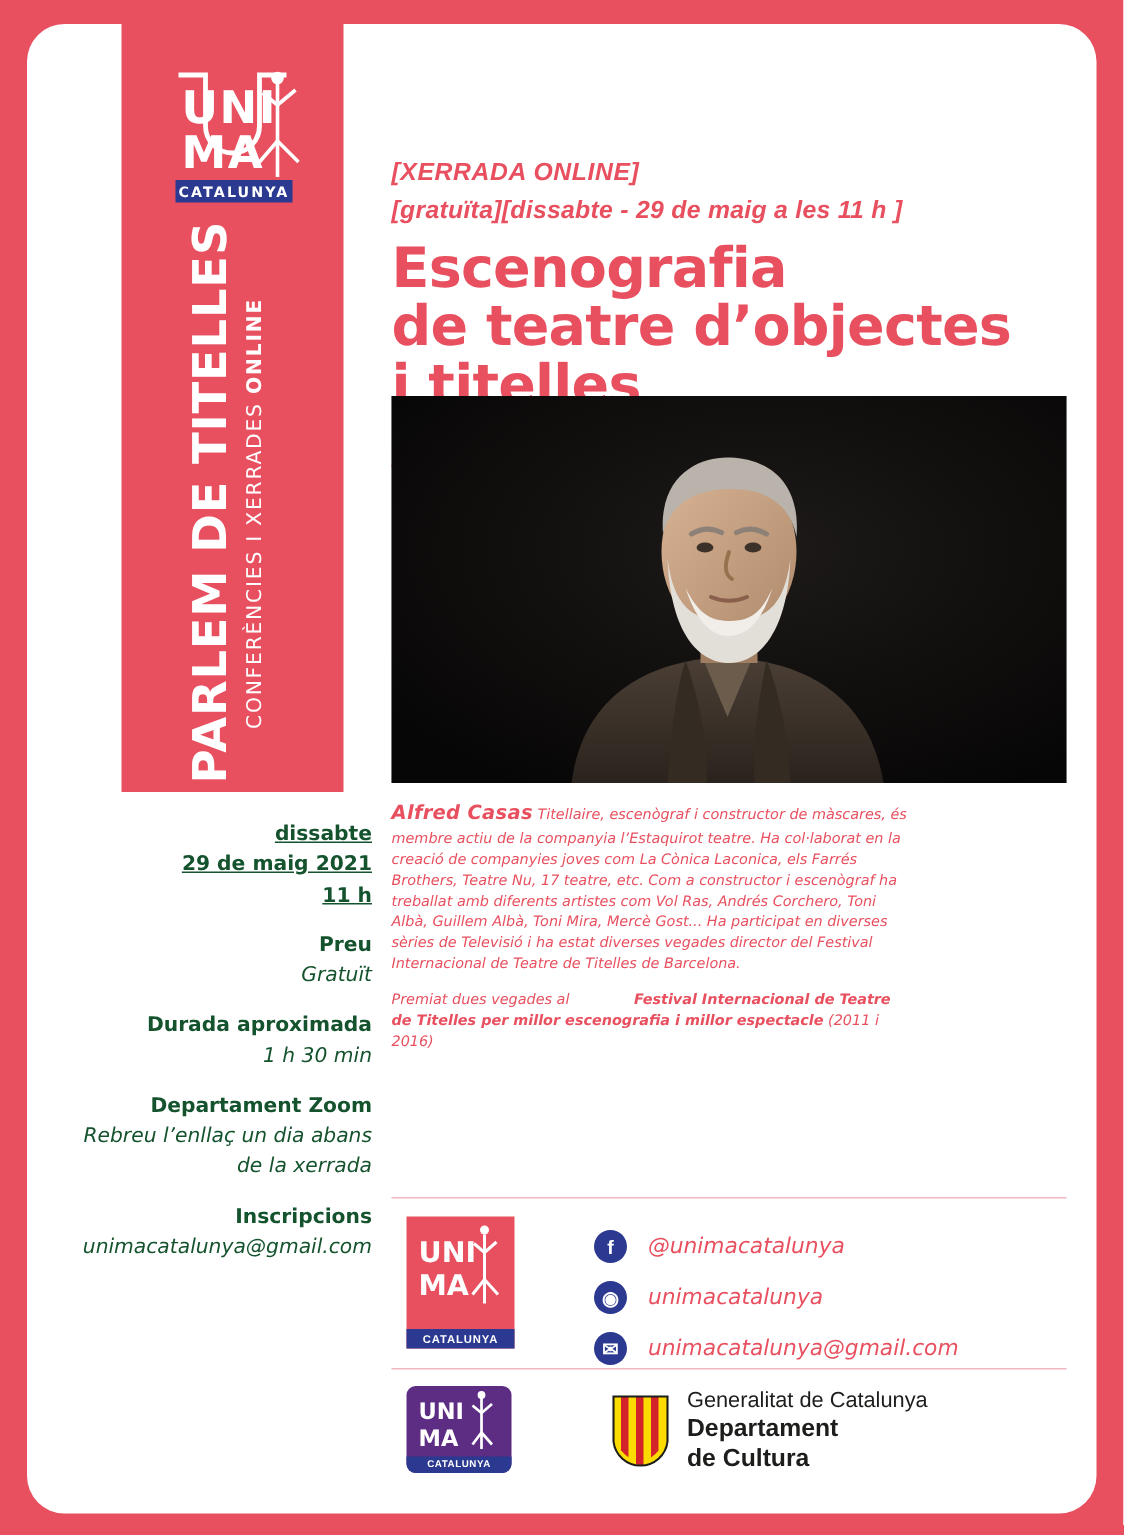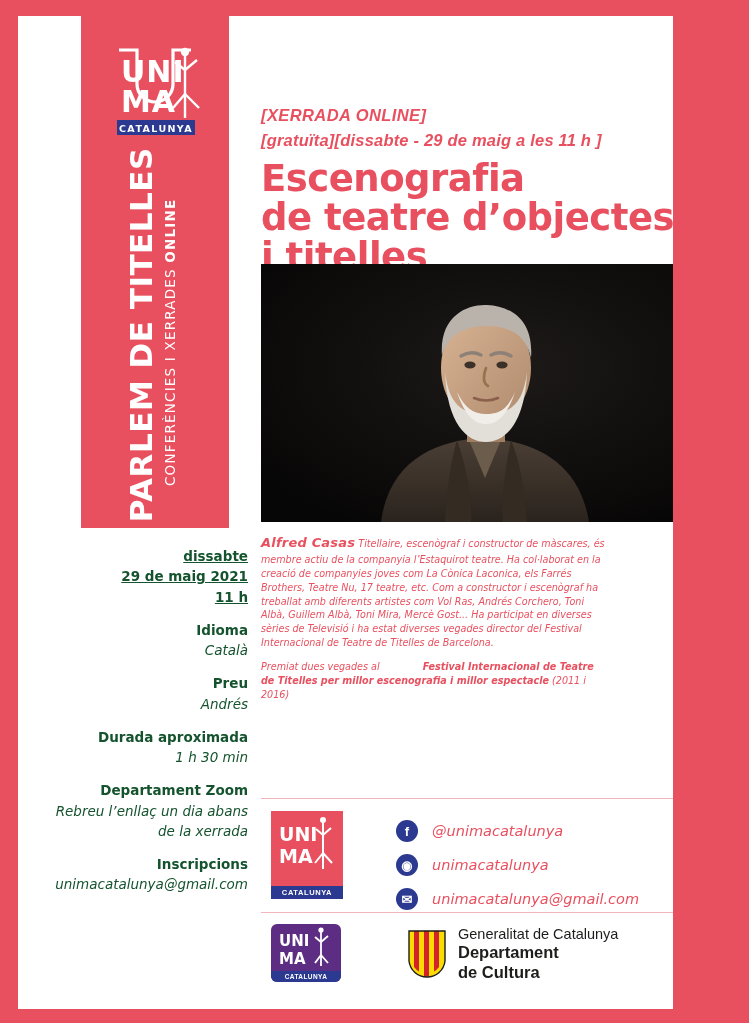--- a/index.html
+++ b/index.html
@@ -16,24 +16,25 @@
   .poster {
     position: relative;
     width: 749px;
     height: 1023px;
     background: #e8505f;
     box-sizing: border-box;
     padding: 16px 18px 14px 18px;
   }
   .inner {
     position: relative;
-    width: 655px;
+    width: 713px;
     height: 993px;
     background: #ffffff;
     overflow: hidden;
+    border-radius: 25px;
   }
   
   .red-band {
     position: absolute;
     left: 63px;
     top: 0;
     width: 148px;
     height: 512px;
     background: #e8505f;
   }
@@ -375,26 +376,22 @@
       <p class="award"><span>Premiat dues vegades al </span><b>Festival Internacional de Teatre de Titelles per millor escenografia i millor espectacle</b><span> (2011 i 2016)</span></p>
     </div>
 
     <div class="info">
       <div class="blk date">
         <div class="lbl">dissabte</div>
         <div class="lbl">29 de maig 2021</div>
         <div class="lbl">11 h</div>
       </div>
       <div class="blk">
-        <div class="lbl">Idioma</div>
-        <div class="val">Català</div>
-      </div>
-      <div class="blk">
         <div class="lbl">Preu</div>
-        <div class="val">Andrés</div>
+        <div class="val">Gratuït</div>
       </div>
       <div class="blk">
         <div class="lbl">Durada aproximada</div>
         <div class="val">1 h 30 min</div>
       </div>
       <div class="blk">
         <div class="lbl">Departament Zoom</div>
         <div class="val">Rebreu l’enllaç un dia abans</div>
         <div class="val">de la xerrada</div>
       </div>

